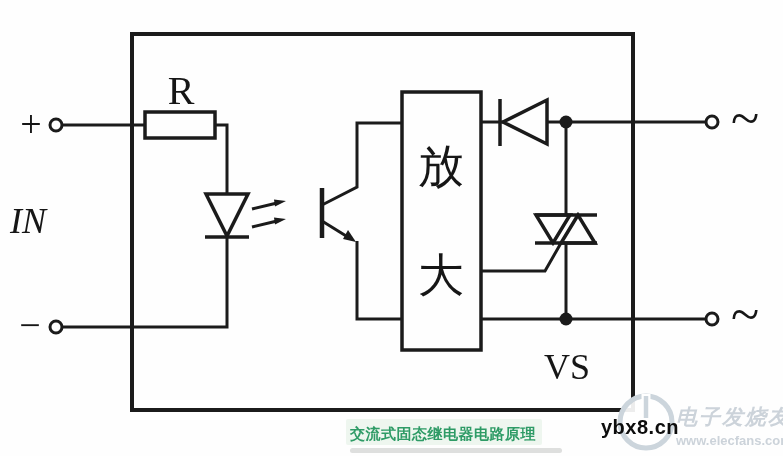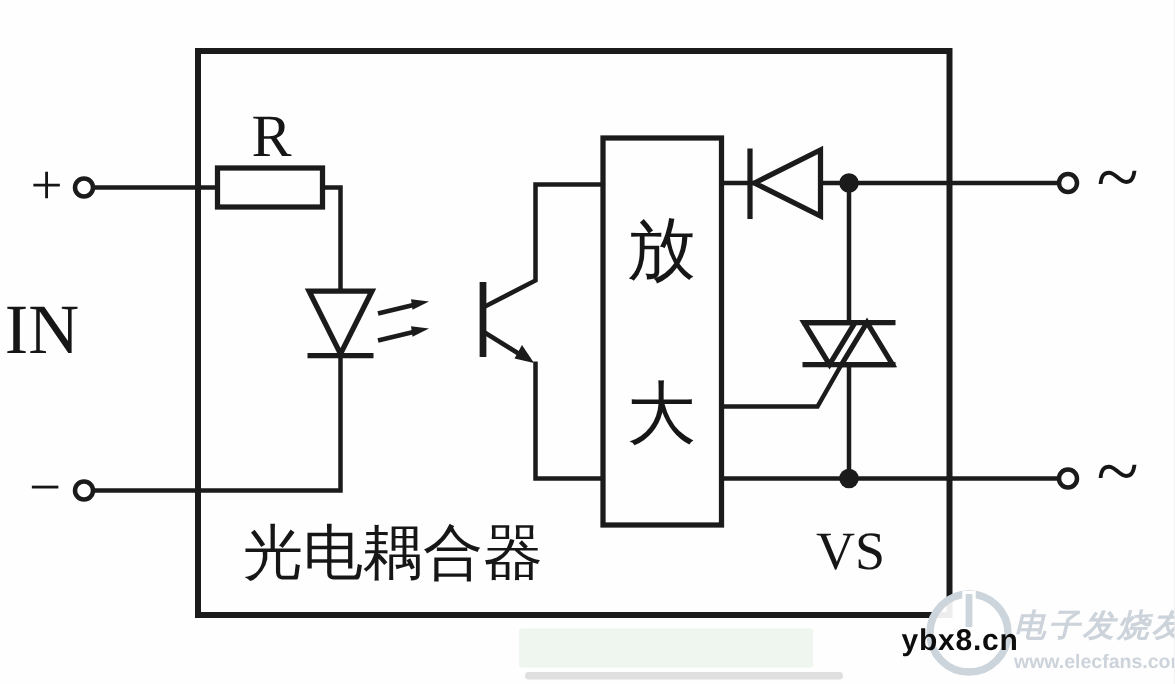--- a/index.html
+++ b/index.html
@@ -4,21 +4,21 @@
 <style>
   html,body{margin:0;padding:0;background:#e9e9e9;}
   #stage{
     position:relative;width:783px;height:456px;background:#fefefe;
     overflow:hidden;font-family:"Liberation Serif","DejaVu Serif",serif;
   }
   .lbl{position:absolute;transform:translate(-50%,-50%);color:#161616;
        white-space:nowrap;line-height:1;}
   .serif{font-family:"Liberation Serif","DejaVu Serif",serif;}
   .cjk-serif{font-family:"Liberation Serif","DejaVu Serif",serif;}
-  #label-in{left:28px;top:221px;font-size:47px;}
+  #label-in{left:28px;top:221px;font-size:36px;font-style:italic;}
   #label-out{left:733px;top:220px;font-size:36px;}
   #label-plus{left:31px;top:124px;font-size:38px;font-weight:400;}
   #label-minus{left:30px;top:325px;font-size:38px;}
   #label-r{left:181px;top:91px;font-size:40px;}
   #label-vs{left:567px;top:355px;font-size:36px;margin-top:12px;}
   #amp-top{left:441px;top:167px;font-size:46px;}
   #amp-bottom{left:441px;top:276px;font-size:46px;}
   #label-opto{left:262px;top:369px;font-size:40px;letter-spacing:0px;}
   .tilde{font-size:52px;}
   #tilde-top{left:745px;top:119px;}
@@ -126,24 +126,24 @@
   <div id="caption-band"></div>
   <div id="caption-shadow"></div>
 
   <div class="lbl serif" id="label-plus">+</div>
   <div class="lbl serif" id="label-minus">−</div>
   <div class="lbl serif" id="label-in">IN</div>
   <div class="lbl serif" id="label-r">R</div>
   <div class="lbl serif" id="label-vs">VS</div>
   <div class="lbl cjk-serif" id="amp-top">放</div>
   <div class="lbl cjk-serif" id="amp-bottom">大</div>
-  <div class="lbl cjk-serif" id="label-opto">光电耦合器</div>
   <div class="lbl serif tilde" id="tilde-top">~</div>
   <div class="lbl serif tilde" id="tilde-bottom">~</div>
 
+  <div class="lbl" id="caption">交流式固态继电器电路原理</div>
 
   <div id="wm-site">ybx8.cn</div>
   <div id="wm-brand">
     <span class="brand-name">电子发烧友</span>
     <span class="brand-url">www.elecfans.com</span>
   </div>
 
 </div>
 
 </body></html>

